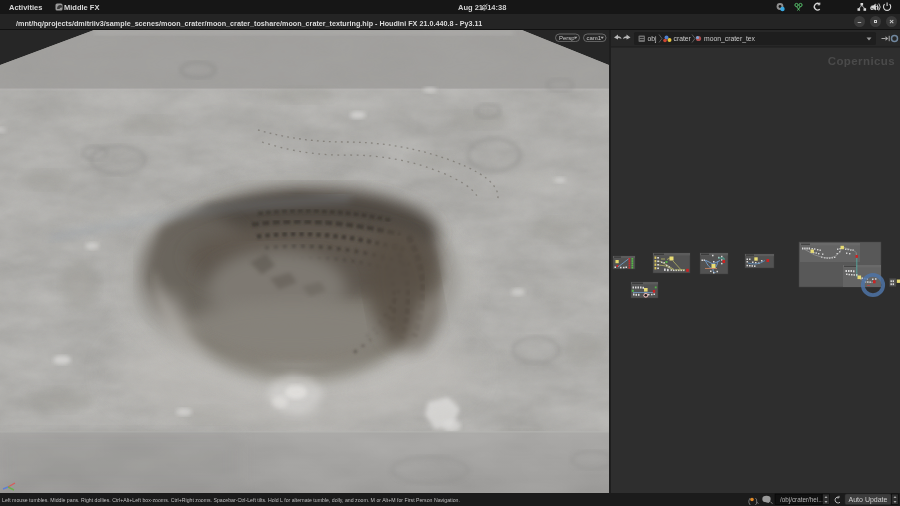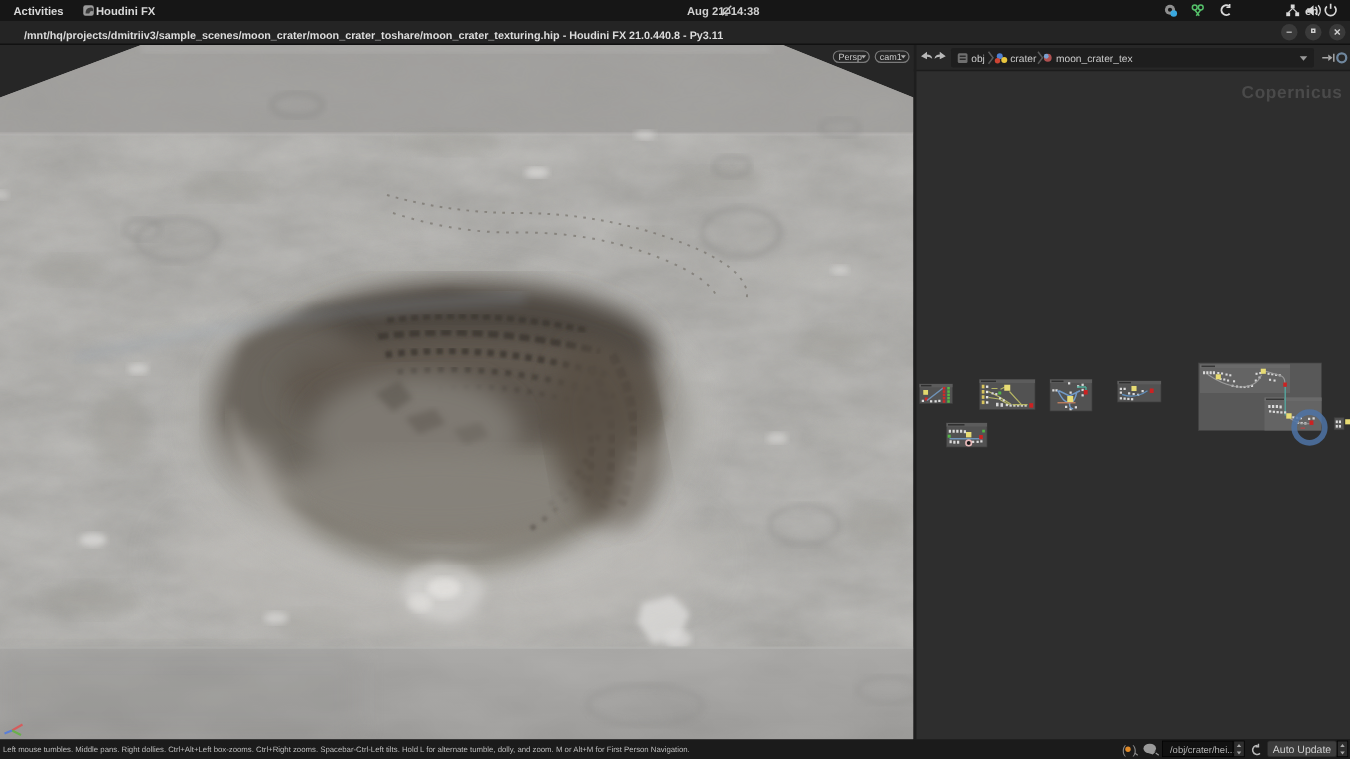--- a/index.html
+++ b/index.html
@@ -22,21 +22,21 @@
   
   #statusbar { position:absolute; left:0; top:493px; width:900px; height:13px; background:#1b1b1b; }
   #statusbar .msg { position:absolute; left:2px; top:3.5px; font-size:5.2px; color:#bdbdbd; }
 </style>
 </head>
 <body>
 <div id="stage">
 
   <div id="topbar">
     <span class="t" style="left:9px;">Activities</span>
-    <span class="t" style="left:64px;">Houdini FX</span>
+    <span class="t" style="left:64px;">Middle FX</span>
     <span class="t" style="left:430px;color:#d0d0d0;margin-left:28px;">Aug 21&nbsp;&nbsp;14:38</span>
     <span class="t" style="left:870px;">en</span>
     <svg class="abs" style="left:0;top:0;" width="900" height="14" viewBox="0 0 900 14">
 
       <g>
         <rect x="55.5" y="3.5" width="7" height="7" rx="1.5" fill="#9a9a9a"></rect>
         <path d="M57,9 Q57,5 60.5,5 Q62.5,5 62,7.5 Q60,7 59.5,9 Z" fill="#3a3a3a"></path>
       </g>
 
       <g stroke="#c8c8c8" stroke-width="0.9" fill="none">

